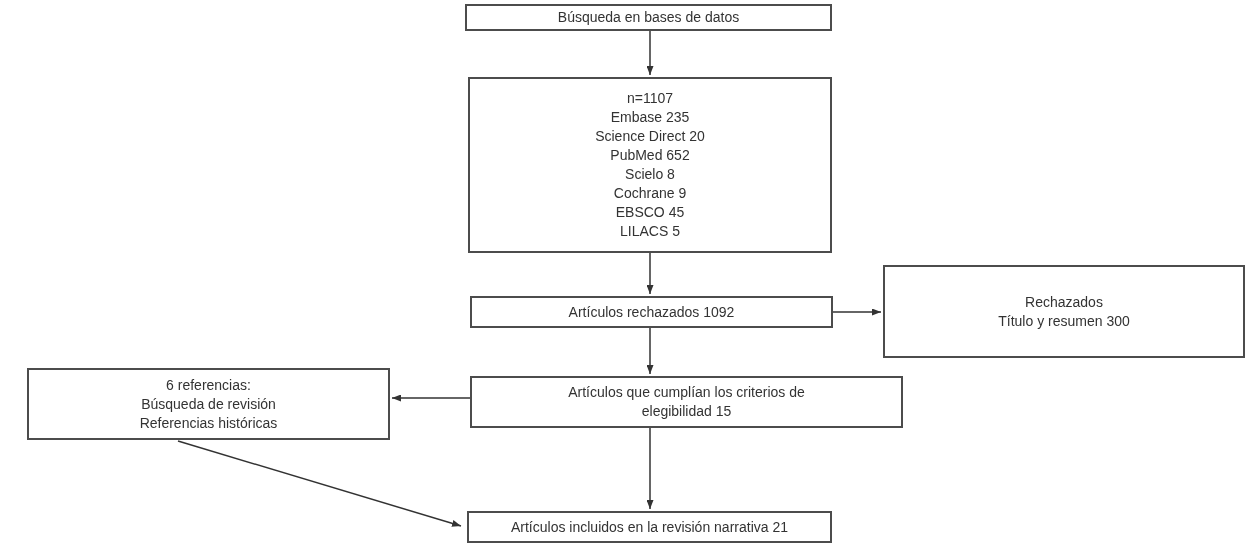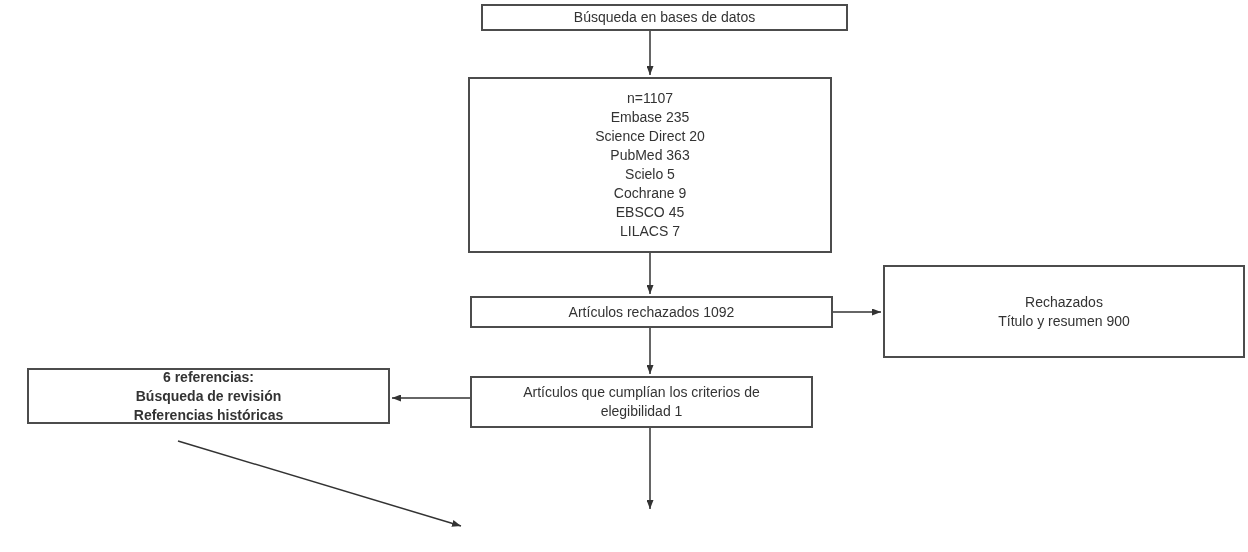--- a/index.html
+++ b/index.html
@@ -36,26 +36,26 @@
     background: var(--background);
     display: flex;
     flex-direction: column;
     justify-content: center;
     align-items: center;
     text-align: center;
     font-size: 14px;
     line-height: 19px;
   }
   .flow-box .line { white-space: pre-wrap; }
-  .box-search   { left: 481px; top: 4px;   width: 367px; height: 27px; }
+  .box-search   { left: 465px; top: 4px;   width: 367px; height: 27px; }
   .box-identified { left: 468px; top: 77px;  width: 364px; height: 176px; align-items: center; }
   .box-rejected { left: 470px; top: 296px; width: 363px; height: 32px; }
   .box-reasons  { left: 883px; top: 265px; width: 362px; height: 93px; }
-  .box-references { left: 27px; top: 368px; width: 363px; height: 56px; font-weight: bold; }
-  .box-eligible { left: 470px; top: 376px; width: 343px; height: 52px; }
+  .box-references { left: 27px; top: 368px; width: 363px; height: 72px; }
+  .box-eligible { left: 470px; top: 376px; width: 433px; height: 52px; }
   .box-included { left: 467px; top: 511px; width: 365px; height: 32px; }
 </style>
 </head>
 <body>
 
 <div class="canvas">
 
   <svg class="arrows" viewBox="0 0 1248 552" xmlns="http://www.w3.org/2000/svg">
     <defs>
       <marker id="ah" markerWidth="9" markerHeight="7" refX="9" refY="3.5" orient="auto" markerUnits="userSpaceOnUse">
@@ -72,41 +72,44 @@
   </svg>
 
   <div class="flow-box box-search">
     <div class="line">Búsqueda en bases de datos</div>
   </div>
 
   <div class="flow-box box-identified">
     <div class="line">n=1107</div>
     <div class="line">Embase 235</div>
     <div class="line">Science Direct 20</div>
-    <div class="line">PubMed 363</div>
-    <div class="line">Scielo 5</div>
+    <div class="line">PubMed 652</div>
+    <div class="line">Scielo 8</div>
     <div class="line">Cochrane 9</div>
     <div class="line">EBSCO 45</div>
-    <div class="line">LILACS 7</div>
+    <div class="line">LILACS 5</div>
   </div>
 
   <div class="flow-box box-rejected">
     <div class="line">Artículos rechazados 1092</div>
   </div>
 
   <div class="flow-box box-reasons">
     <div class="line">Rechazados</div>
-    <div class="line">Título y resumen 900</div>
+    <div class="line">Título y resumen 300</div>
   </div>
 
   <div class="flow-box box-references">
     <div class="line">6 referencias:</div>
     <div class="line">Búsqueda de revisión</div>
     <div class="line">Referencias históricas</div>
   </div>
 
   <div class="flow-box box-eligible">
     <div class="line">Artículos que cumplían los criterios de</div>
-    <div class="line">elegibilidad 1</div>
+    <div class="line">elegibilidad 15</div>
   </div>
 
+  <div class="flow-box box-included">
+    <div class="line">Artículos incluidos en la revisión narrativa 21</div>
+  </div>
 
 </div>
 
 </body></html>

